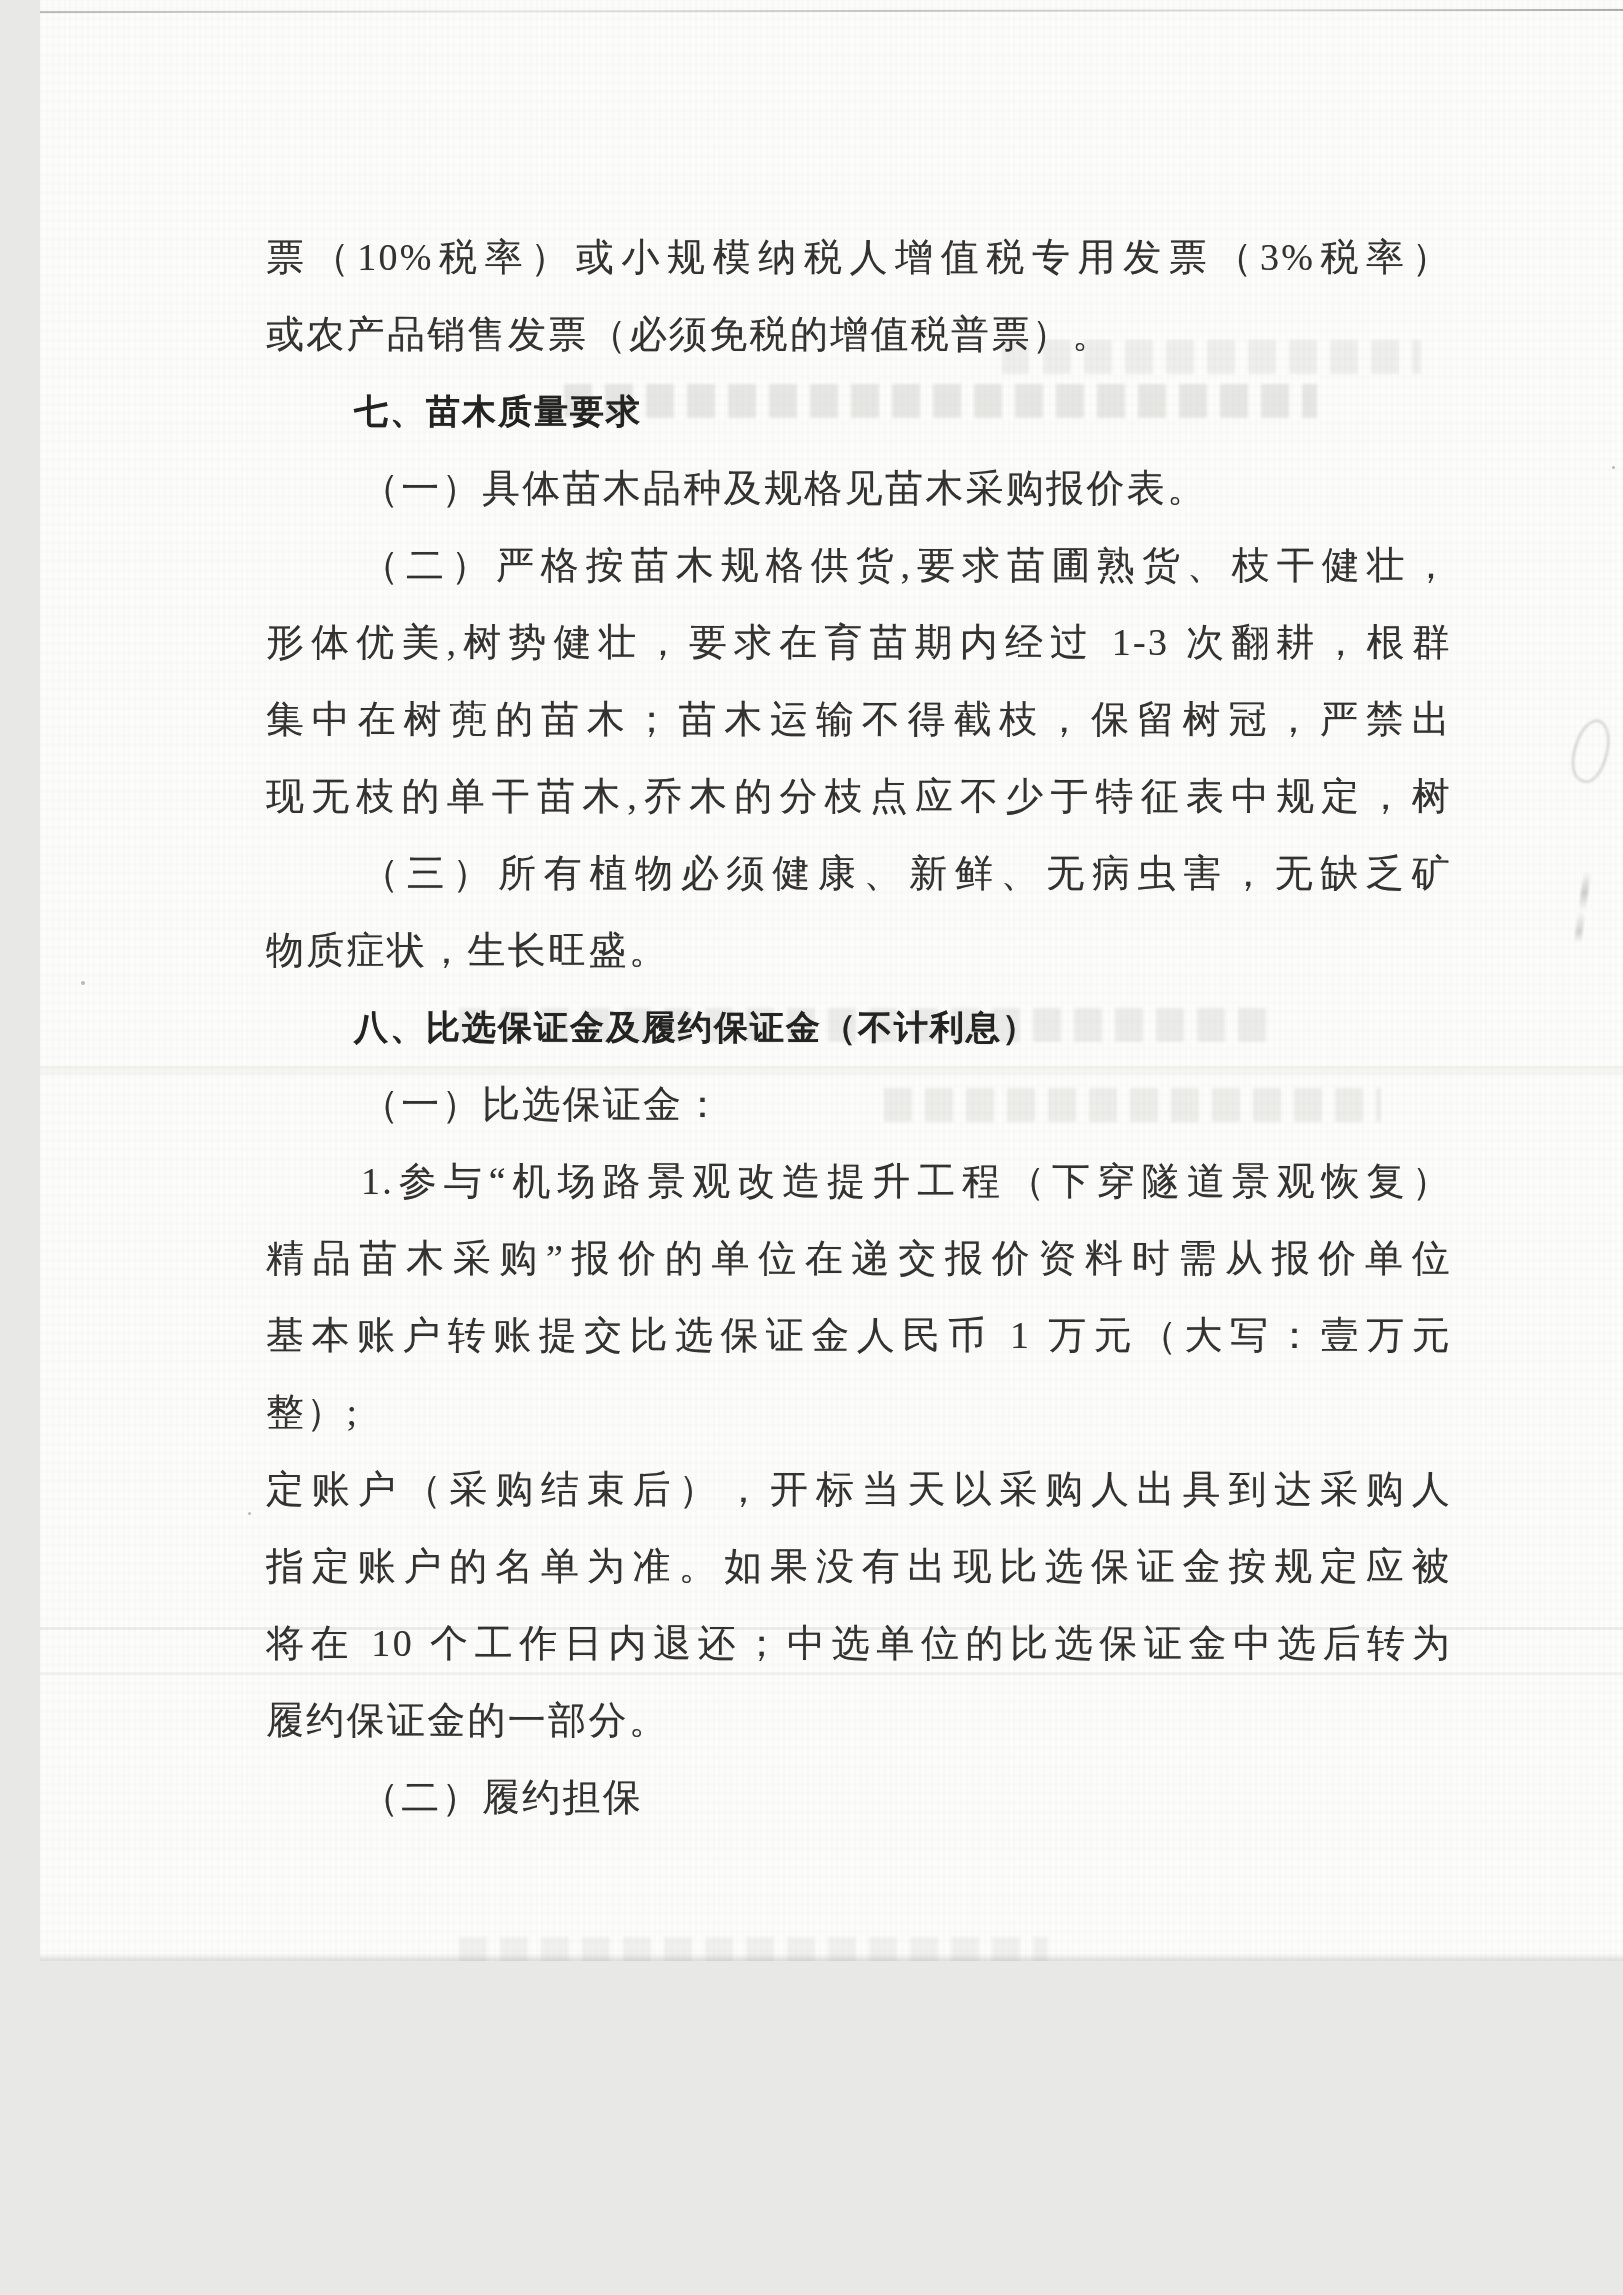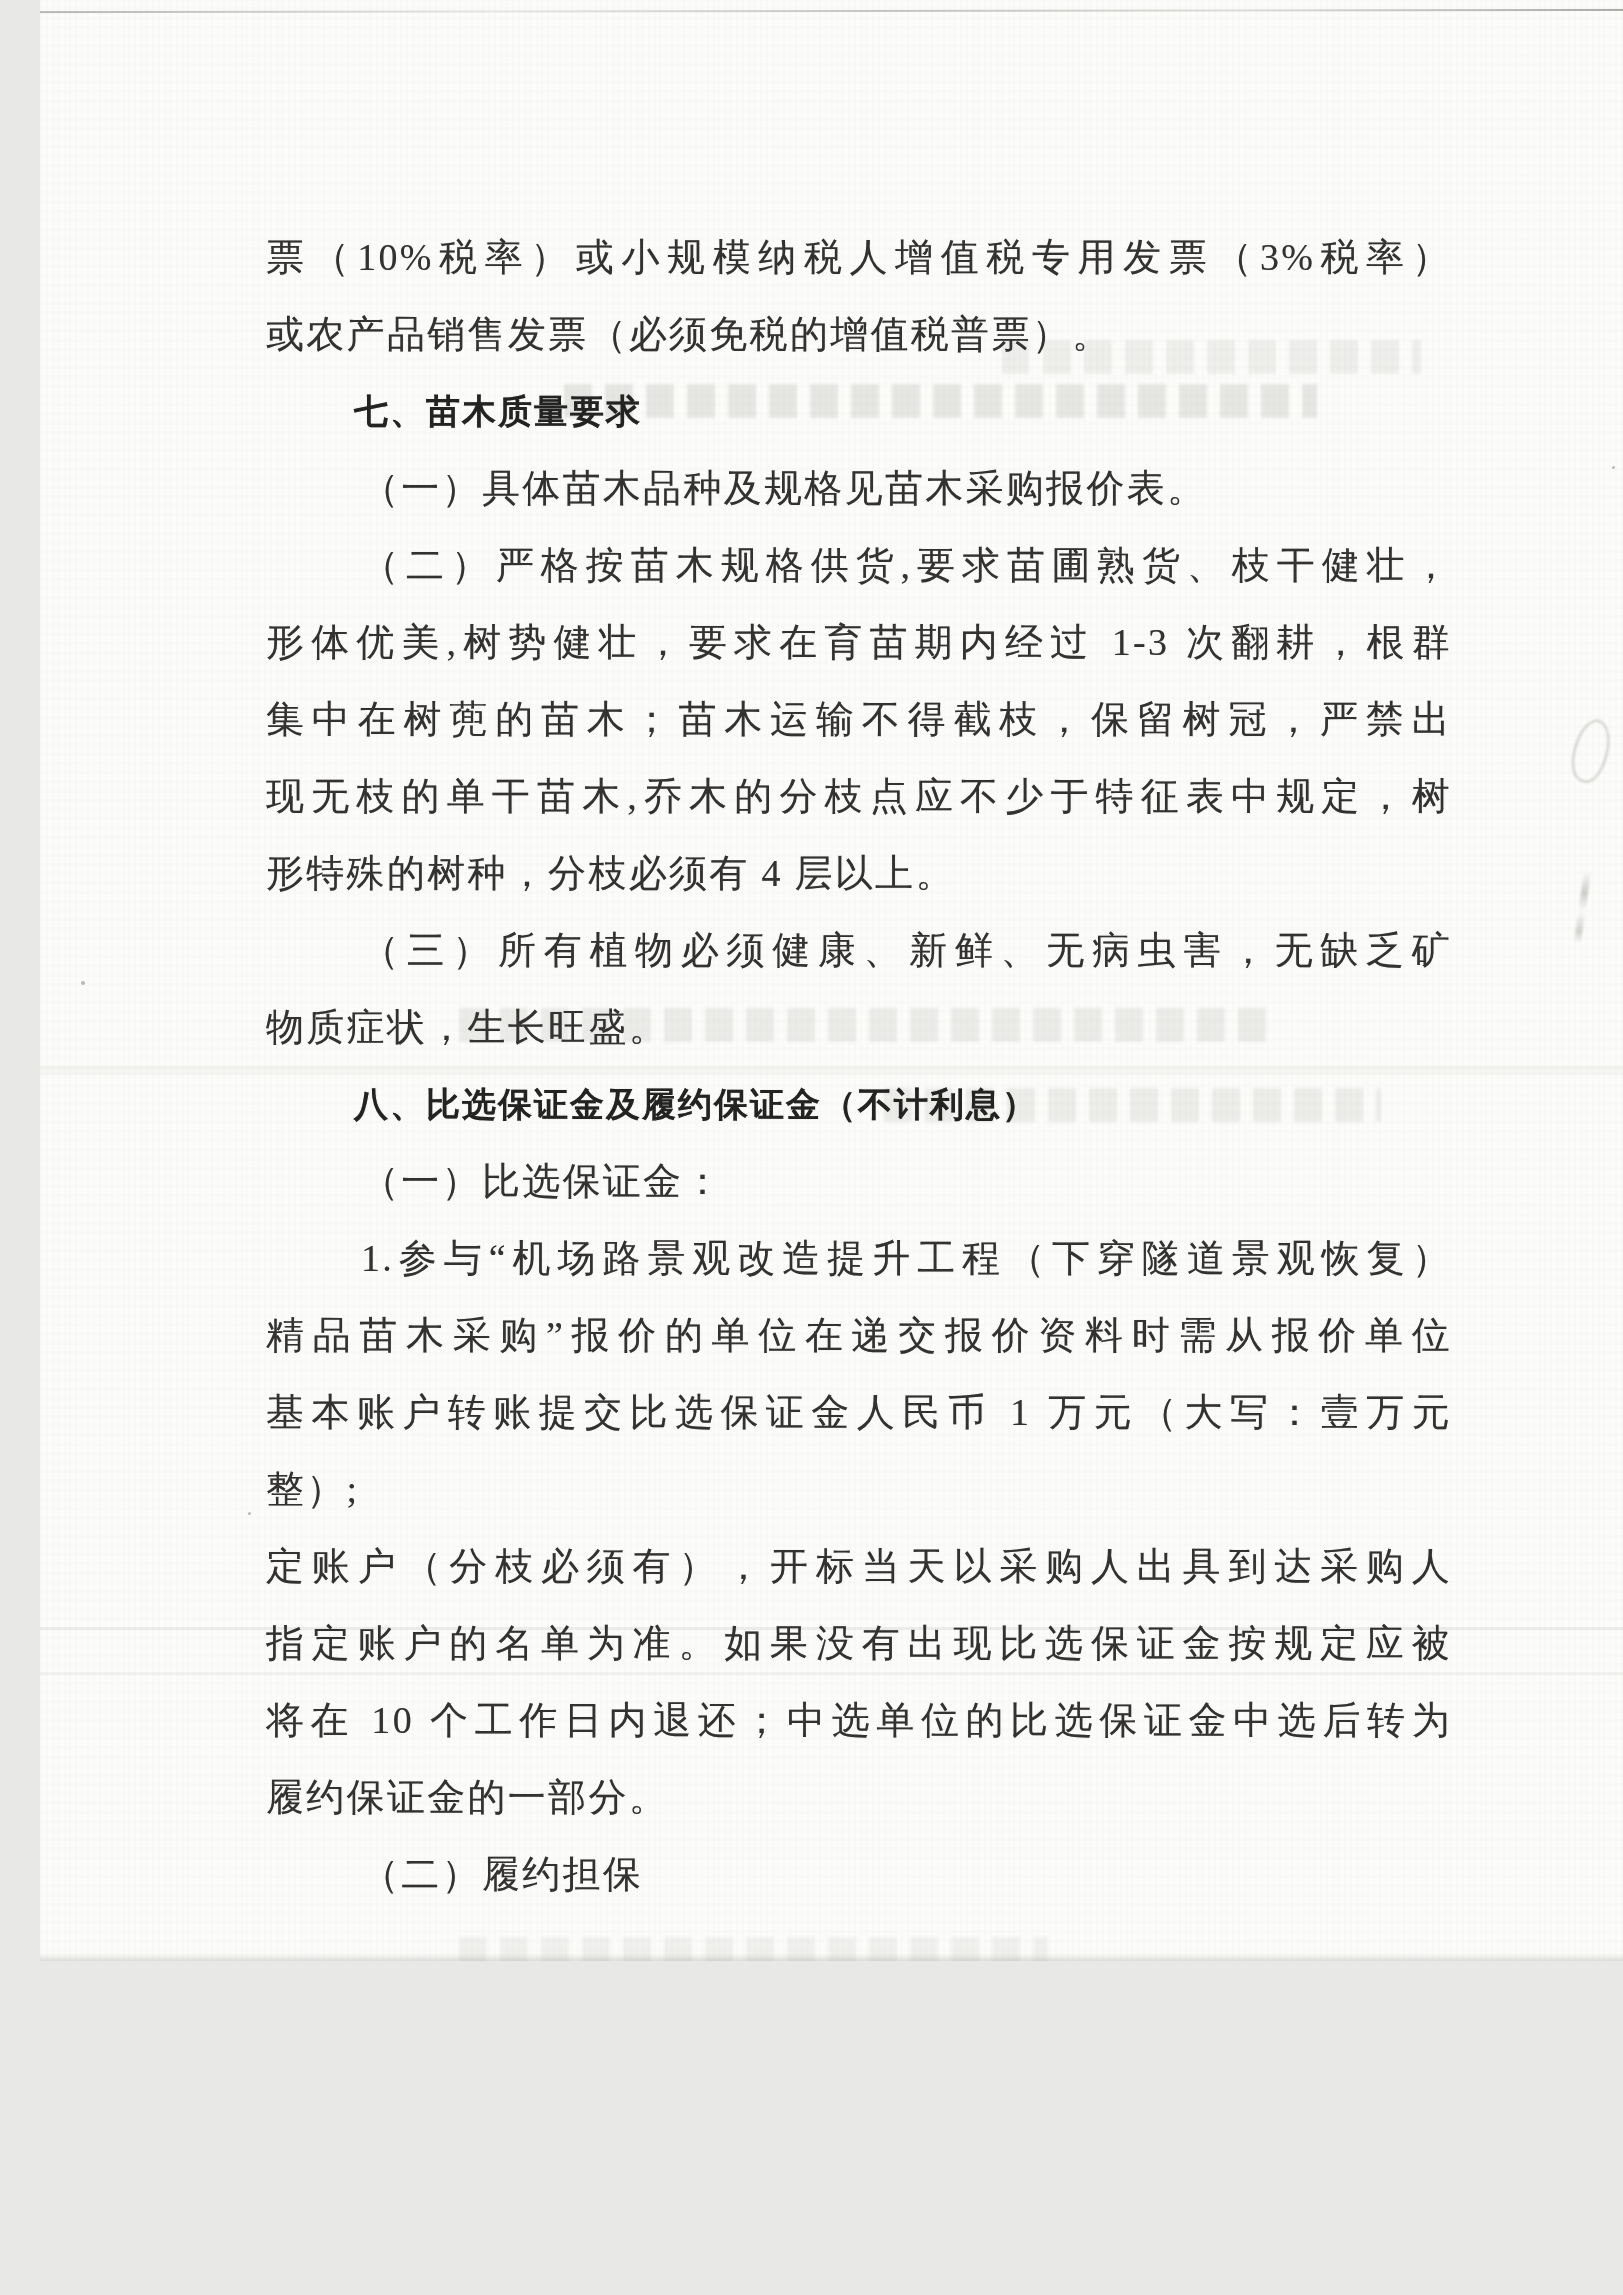--- a/index.html
+++ b/index.html
@@ -116,30 +116,29 @@
 
   <div class="textblock" id="textblock">
       <div class="line justify">票（10%税率）或小规模纳税人增值税专用发票（3%税率）</div>
       <div class="line">或农产品销售发票（必须免税的增值税普票）。</div>
       <div class="line heading" style="padding-left: 88px;">七、苗木质量要求</div>
       <div class="line" style="padding-left: 95px;">（一）具体苗木品种及规格见苗木采购报价表。</div>
       <div class="line justify" style="padding-left: 95px;">（二）严格按苗木规格供货,要求苗圃熟货、枝干健壮，</div>
       <div class="line justify">形体优美,树势健壮，要求在育苗期内经过 1-3 次翻耕，根群</div>
       <div class="line justify">集中在树蔸的苗木；苗木运输不得截枝，保留树冠，严禁出</div>
       <div class="line justify">现无枝的单干苗木,乔木的分枝点应不少于特征表中规定，树</div>
-      <div class="line">形特殊的树种，分枝必须有 4 层以上。</div>
       <div class="line justify" style="padding-left: 95px;">（三）所有植物必须健康、新鲜、无病虫害，无缺乏矿</div>
       <div class="line">物质症状，生长旺盛。</div>
       <div class="line heading" style="padding-left: 88px;">八、比选保证金及履约保证金（不计利息）</div>
       <div class="line" style="padding-left: 95px;">（一）比选保证金：</div>
       <div class="line justify" style="padding-left: 95px;">1.参与“机场路景观改造提升工程（下穿隧道景观恢复）</div>
       <div class="line justify">精品苗木采购”报价的单位在递交报价资料时需从报价单位</div>
       <div class="line justify">基本账户转账提交比选保证金人民币 1 万元（大写：壹万元</div>
       <div class="line">整）;</div>
-      <div class="line justify">定账户（分枝必须有），开标当天以采购人出具到达采购人</div>
+      <div class="line justify">定账户（采购结束后），开标当天以采购人出具到达采购人</div>
       <div class="line justify">指定账户的名单为准。如果没有出现比选保证金按规定应被</div>
       <div class="line justify">将在 10 个工作日内退还；中选单位的比选保证金中选后转为</div>
       <div class="line">履约保证金的一部分。</div>
       <div class="line" style="padding-left: 95px;">（二）履约担保</div>
     </div>
 
   <div class="page-number">4</div>
 
   <div class="edge-bottom"></div>
 </div>

